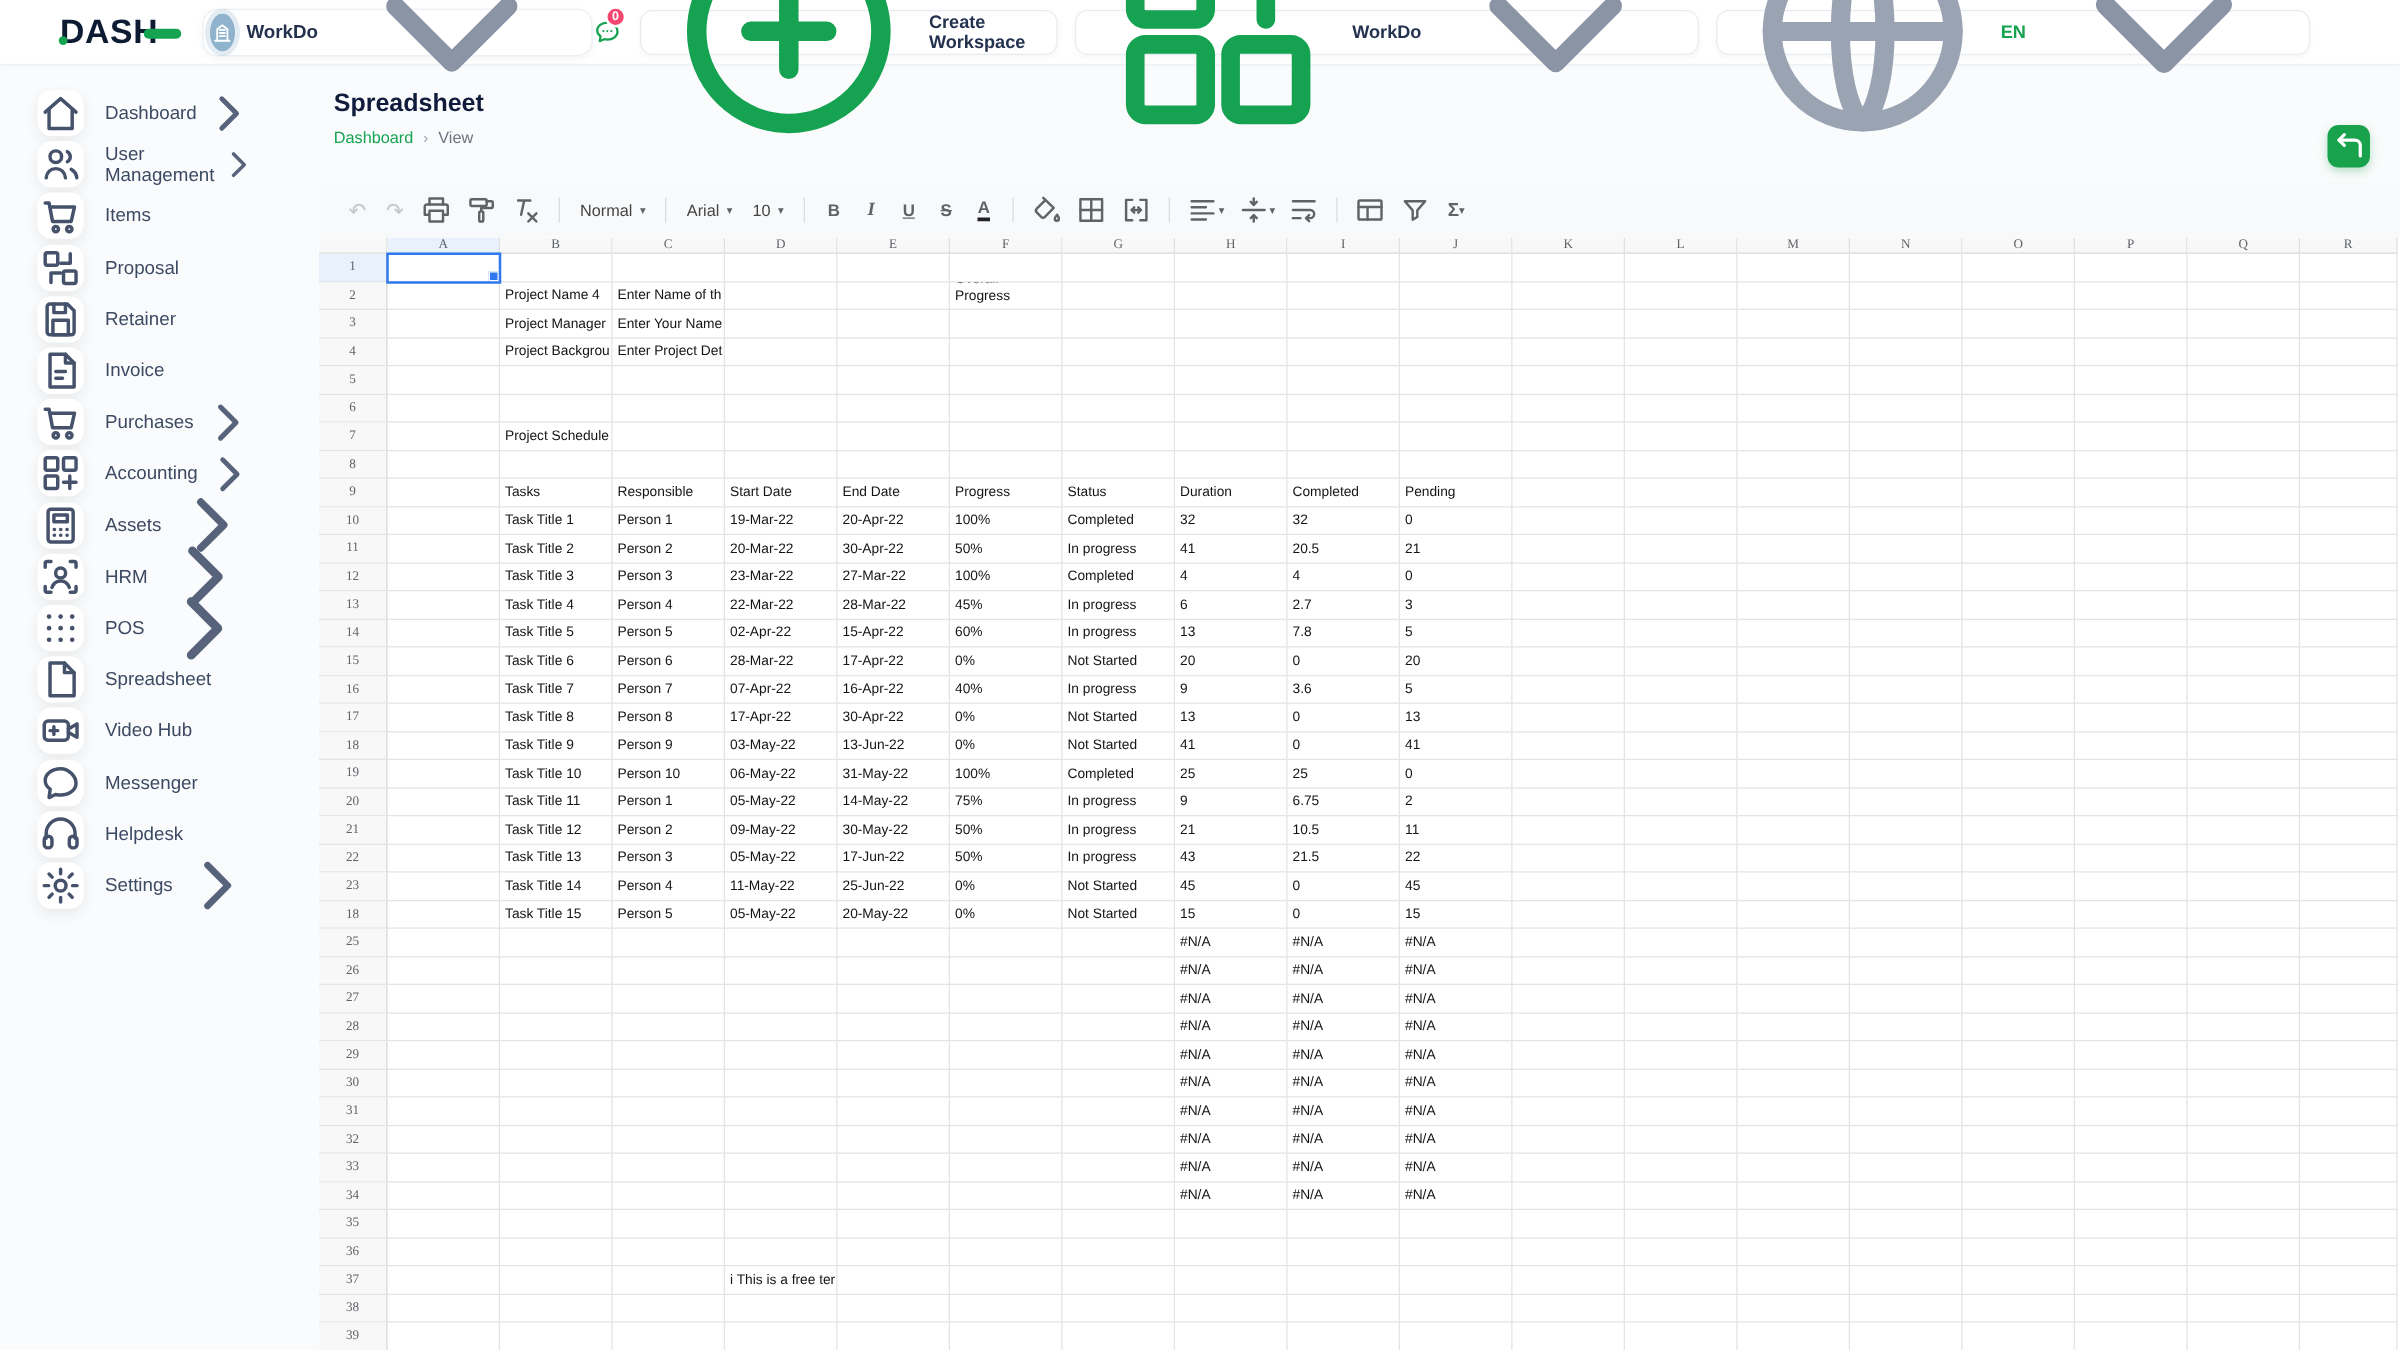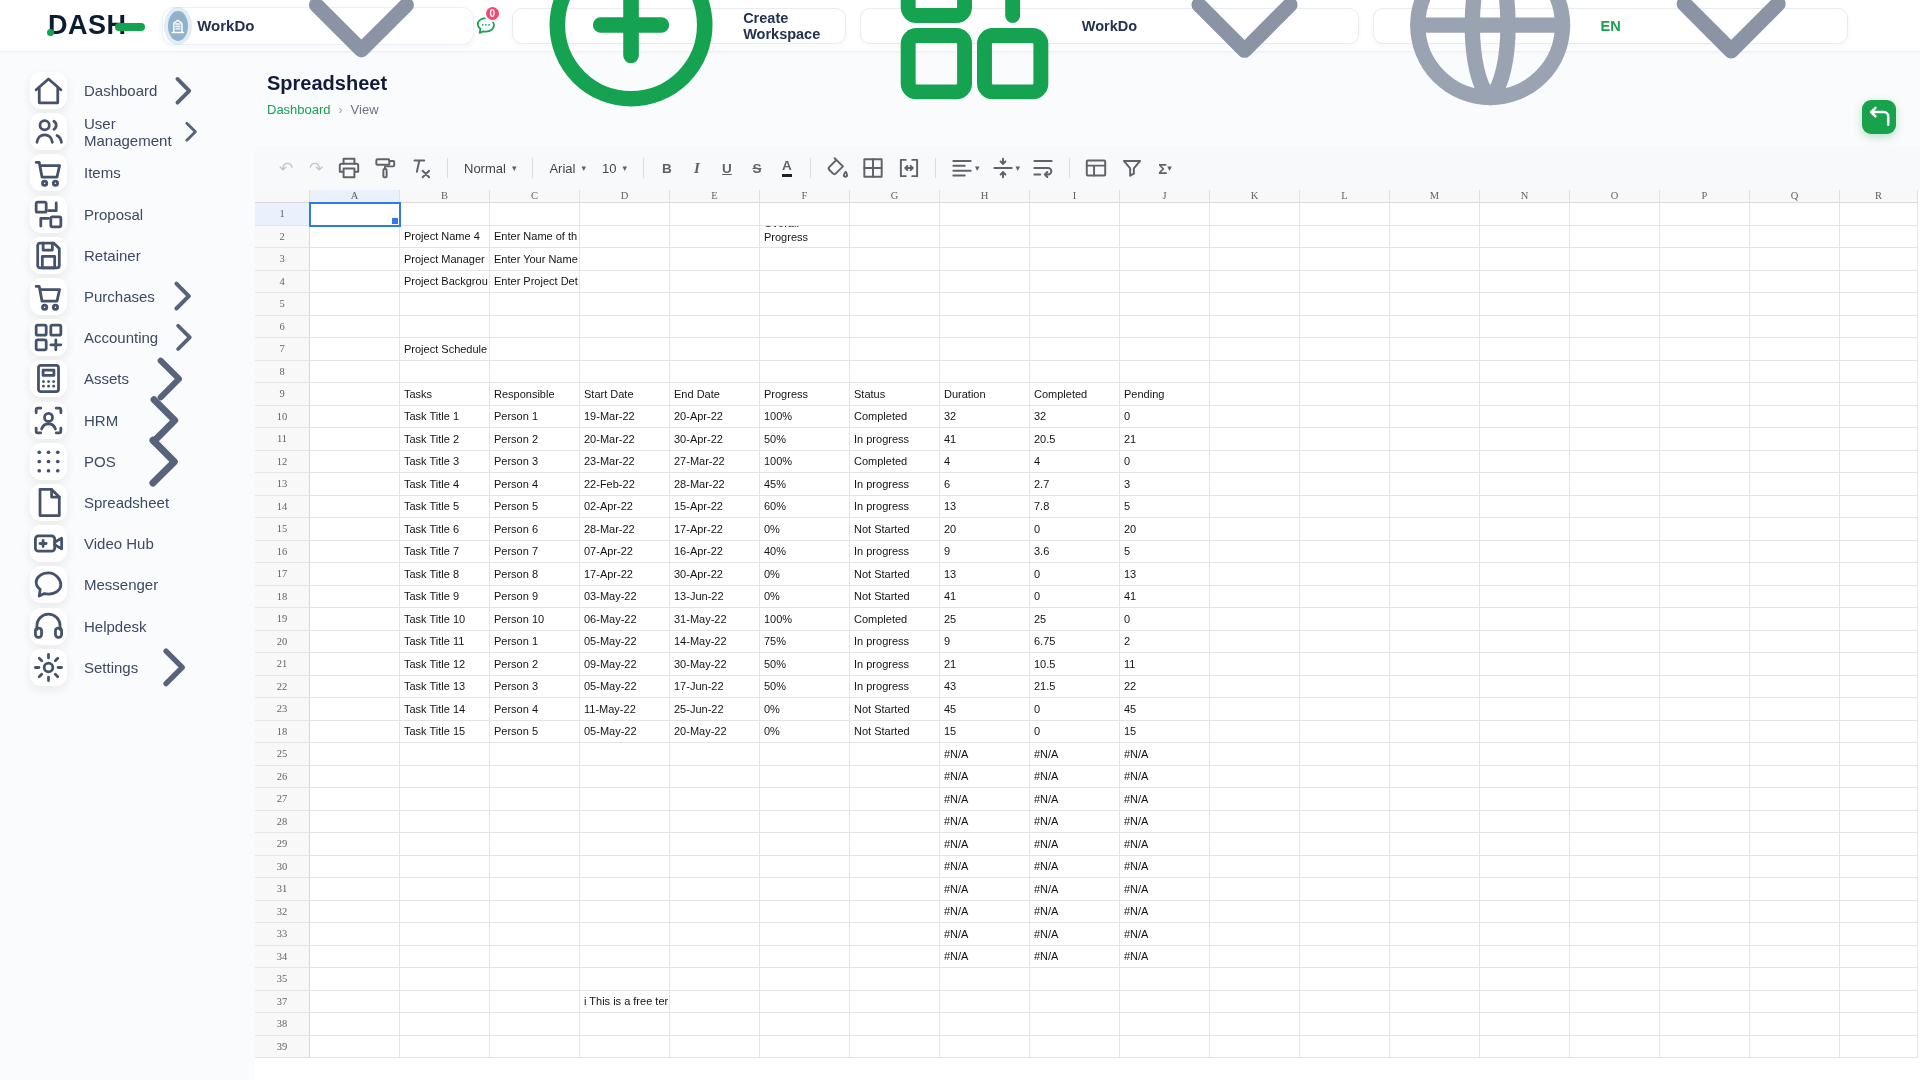--- a/index.html
+++ b/index.html
@@ -265,20 +265,30 @@
               <path d="M5 5.5A1.5 1.5 0 0 1 6.5 4h9L19 7.5v11a1.5 1.5 0 0 1-1.5 1.5h-11A1.5 1.5 0 0 1 5 18.5z"></path>
               <path d="M8.5 4v4.5h6V4"></path>
               <rect x="8" y="12.5" width="8" height="7.5"></rect>
             </svg>
           </span>
           <span class="side-label">Retainer</span>
         </div>
         <div class="side-item">
           <span class="side-card">
             <svg viewBox="0 0 24 24" fill="none" stroke="currentColor" stroke-width="1.8" stroke-linecap="round" stroke-linejoin="round" style="width:100%;height:100%">
+              <path d="M6.5 3.5h8L19 8v12.5H6.5z"></path>
+              <path d="M14.5 3.5V8H19"></path>
+              <path d="M9.5 12.5h5M9.5 16h3.5"></path>
+            </svg>
+          </span>
+          <span class="side-label">Invoice</span>
+        </div>
+        <div class="side-item">
+          <span class="side-card">
+            <svg viewBox="0 0 24 24" fill="none" stroke="currentColor" stroke-width="1.8" stroke-linecap="round" stroke-linejoin="round" style="width:100%;height:100%">
               <circle cx="9.5" cy="19" r="1.4"></circle>
               <circle cx="16.5" cy="19" r="1.4"></circle>
               <path d="M4 5.5h2l1.8 9.5h9.7l1.7-7.5H7"></path>
             </svg>
           </span>
           <span class="side-label">Purchases</span>
           <span class="side-chev">
             <svg viewBox="0 0 24 24" fill="none" stroke="currentColor" stroke-width="1.8" stroke-linecap="round" stroke-linejoin="round" style="width:100%;height:100%">
               <path d="M9.5 6.5 15 12l-5.5 5.5"></path>
             </svg>
@@ -840,21 +850,21 @@
           <div class="g-cell" style="flex:0 0 90px"></div>
           <div class="g-cell" style="flex:0 0 90px"></div>
           <div class="g-cell" style="flex:0 0 90px"></div>
           <div class="g-cell" style="flex:0 0 78px"></div>
         </div>
         <div class="g-row" style="height:22.5px">
           <div class="g-gut">13</div>
           <div class="g-cell" style="flex:0 0 90px"></div>
           <div class="g-cell" style="flex:0 0 90px">Task Title 4</div>
           <div class="g-cell" style="flex:0 0 90px">Person 4</div>
-          <div class="g-cell" style="flex:0 0 90px">22-Feb-22</div>
+          <div class="g-cell" style="flex:0 0 90px">22-Mar-22</div>
           <div class="g-cell" style="flex:0 0 90px">28-Mar-22</div>
           <div class="g-cell" style="flex:0 0 90px">45%</div>
           <div class="g-cell" style="flex:0 0 90px">In progress</div>
           <div class="g-cell" style="flex:0 0 90px">6</div>
           <div class="g-cell" style="flex:0 0 90px">2.7</div>
           <div class="g-cell" style="flex:0 0 90px">3</div>
           <div class="g-cell" style="flex:0 0 90px"></div>
           <div class="g-cell" style="flex:0 0 90px"></div>
           <div class="g-cell" style="flex:0 0 90px"></div>
           <div class="g-cell" style="flex:0 0 90px"></div>
@@ -1319,20 +1329,41 @@
           <div class="g-cell" style="flex:0 0 90px"></div>
           <div class="g-cell" style="flex:0 0 90px"></div>
           <div class="g-cell" style="flex:0 0 90px"></div>
           <div class="g-cell" style="flex:0 0 90px"></div>
           <div class="g-cell" style="flex:0 0 90px"></div>
           <div class="g-cell" style="flex:0 0 90px"></div>
           <div class="g-cell" style="flex:0 0 90px"></div>
           <div class="g-cell" style="flex:0 0 78px"></div>
         </div>
         <div class="g-row" style="height:22.5px">
+          <div class="g-gut">36</div>
+          <div class="g-cell" style="flex:0 0 90px"></div>
+          <div class="g-cell" style="flex:0 0 90px"></div>
+          <div class="g-cell" style="flex:0 0 90px"></div>
+          <div class="g-cell" style="flex:0 0 90px"></div>
+          <div class="g-cell" style="flex:0 0 90px"></div>
+          <div class="g-cell" style="flex:0 0 90px"></div>
+          <div class="g-cell" style="flex:0 0 90px"></div>
+          <div class="g-cell" style="flex:0 0 90px"></div>
+          <div class="g-cell" style="flex:0 0 90px"></div>
+          <div class="g-cell" style="flex:0 0 90px"></div>
+          <div class="g-cell" style="flex:0 0 90px"></div>
+          <div class="g-cell" style="flex:0 0 90px"></div>
+          <div class="g-cell" style="flex:0 0 90px"></div>
+          <div class="g-cell" style="flex:0 0 90px"></div>
+          <div class="g-cell" style="flex:0 0 90px"></div>
+          <div class="g-cell" style="flex:0 0 90px"></div>
+          <div class="g-cell" style="flex:0 0 90px"></div>
+          <div class="g-cell" style="flex:0 0 78px"></div>
+        </div>
+        <div class="g-row" style="height:22.5px">
           <div class="g-gut">37</div>
           <div class="g-cell" style="flex:0 0 90px"></div>
           <div class="g-cell" style="flex:0 0 90px"></div>
           <div class="g-cell" style="flex:0 0 90px"></div>
           <div class="g-cell" style="flex:0 0 90px">i This is a free ter</div>
           <div class="g-cell" style="flex:0 0 90px"></div>
           <div class="g-cell" style="flex:0 0 90px"></div>
           <div class="g-cell" style="flex:0 0 90px"></div>
           <div class="g-cell" style="flex:0 0 90px"></div>
           <div class="g-cell" style="flex:0 0 90px"></div>

